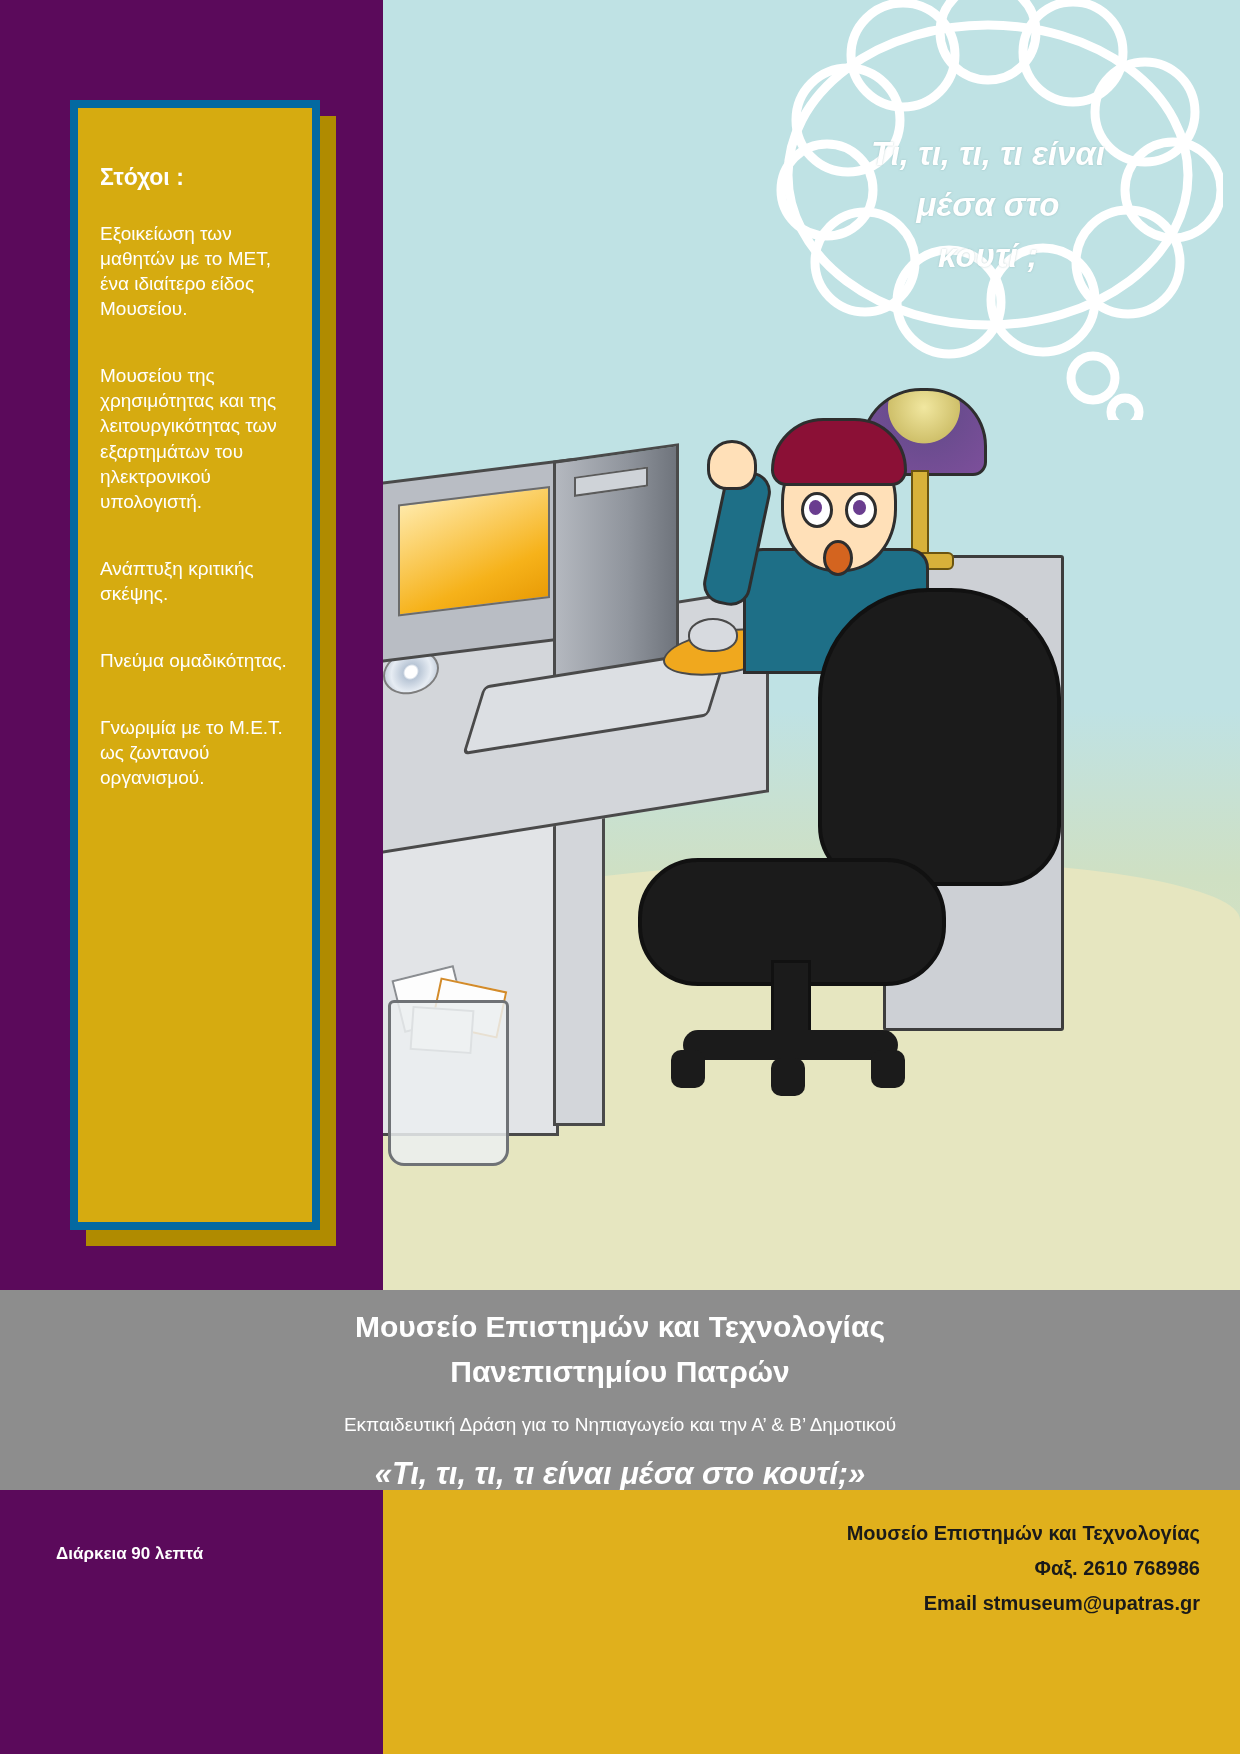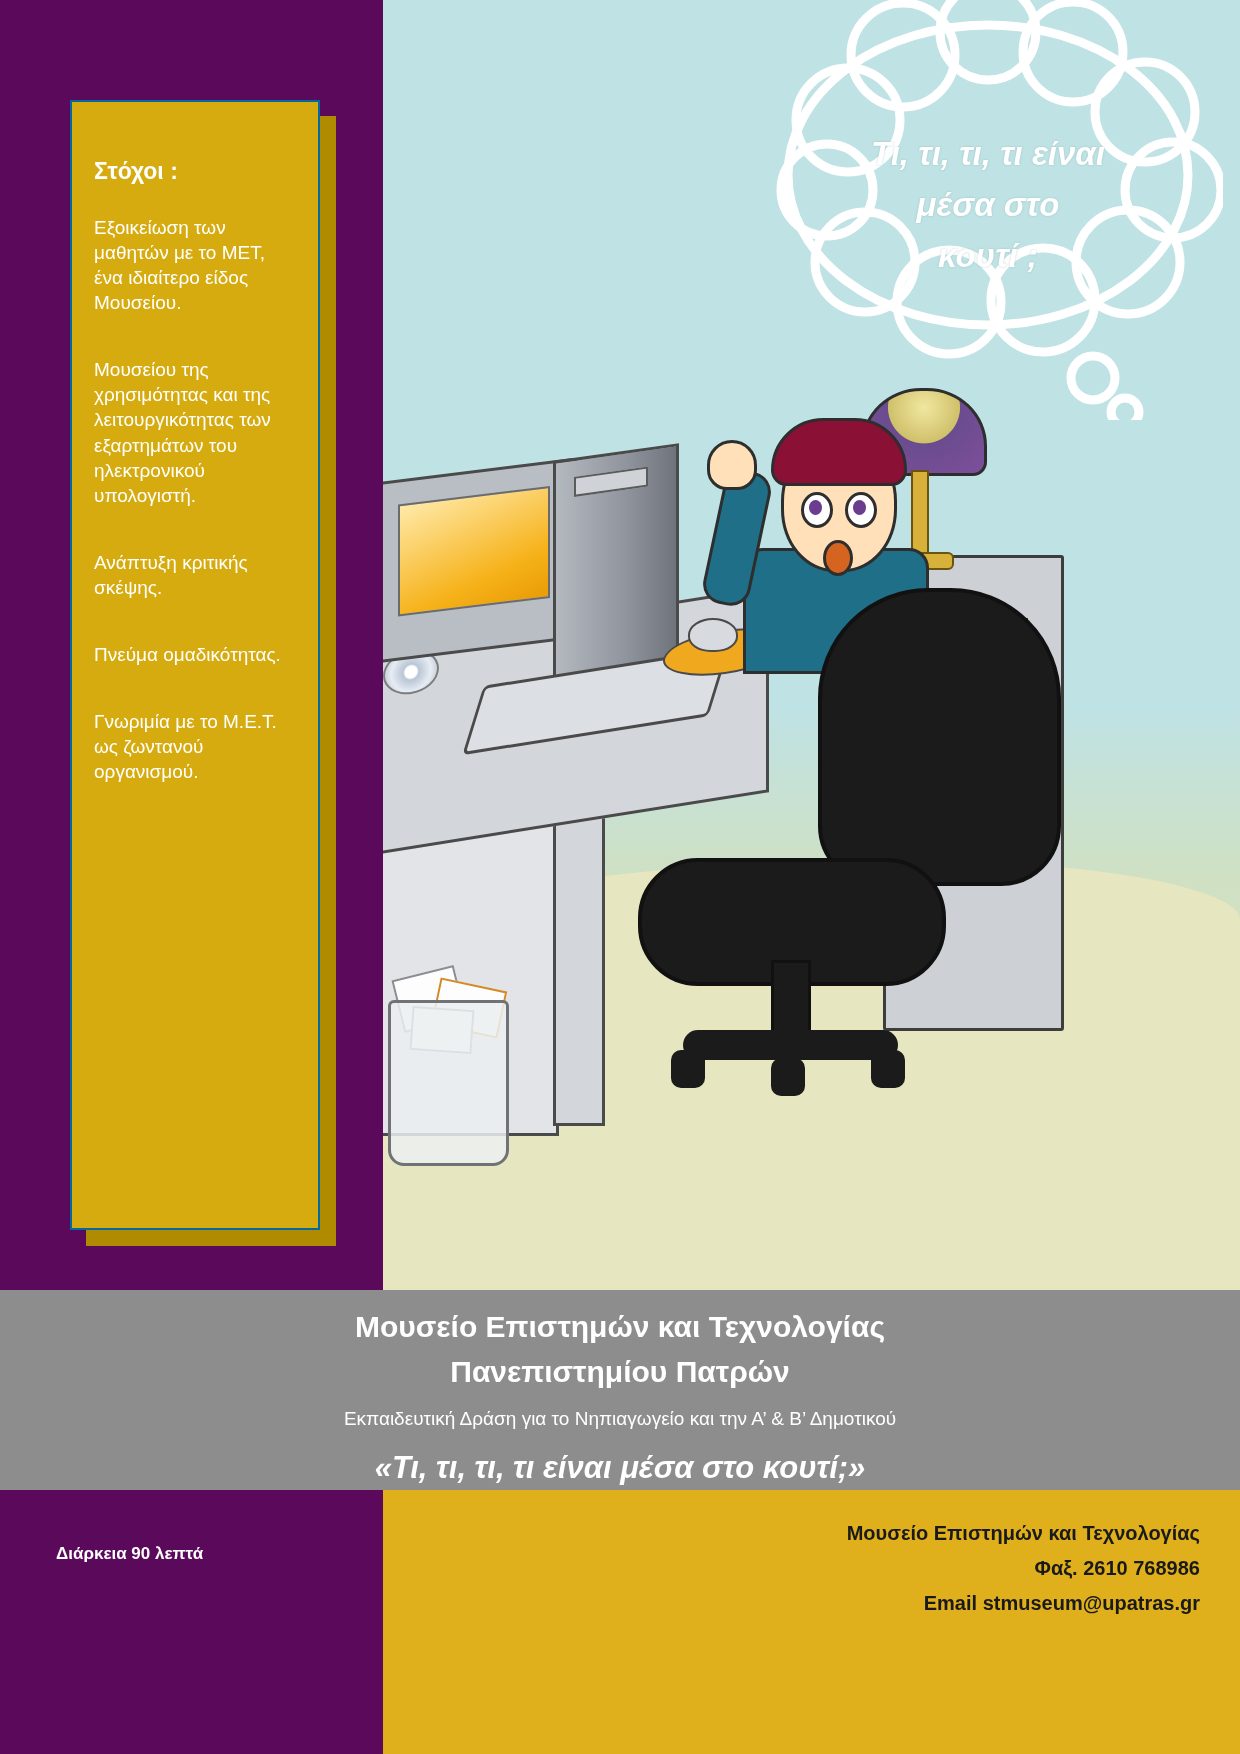--- a/index.html
+++ b/index.html
@@ -58,21 +58,21 @@
     width: 250px;
     height: 1130px;
     background: #b08b00;
   }
   .obj-box {
     position: absolute;
     left: 70px; top: 100px;
     width: 250px;
     height: 1130px;
     background: #d6ab10;
-    border: 2px solid #0369a1;
+    border: 8px solid #0369a1;
     box-sizing: border-box;
     padding: 56px 22px 10px 22px;
     color: #ffffff;
   }
   .obj-title {
     font-weight: bold;
     font-size: 23px;
     margin-bottom: 30px;
   }
   .obj-item {
@@ -364,21 +364,21 @@
     padding-top: 14px;
     box-sizing: border-box;
   }
   .bn-title {
     font-size: 30px;
     font-weight: bold;
     line-height: 1.5;
   }
   .bn-sub {
     font-size: 19px;
-    margin-top: 14px;
+    margin-top: 20px;
   }
   .bn-quote {
     font-size: 31px;
     font-weight: bold;
     font-style: italic;
     margin-top: 20px;
   }
 
   
   .bottom {

